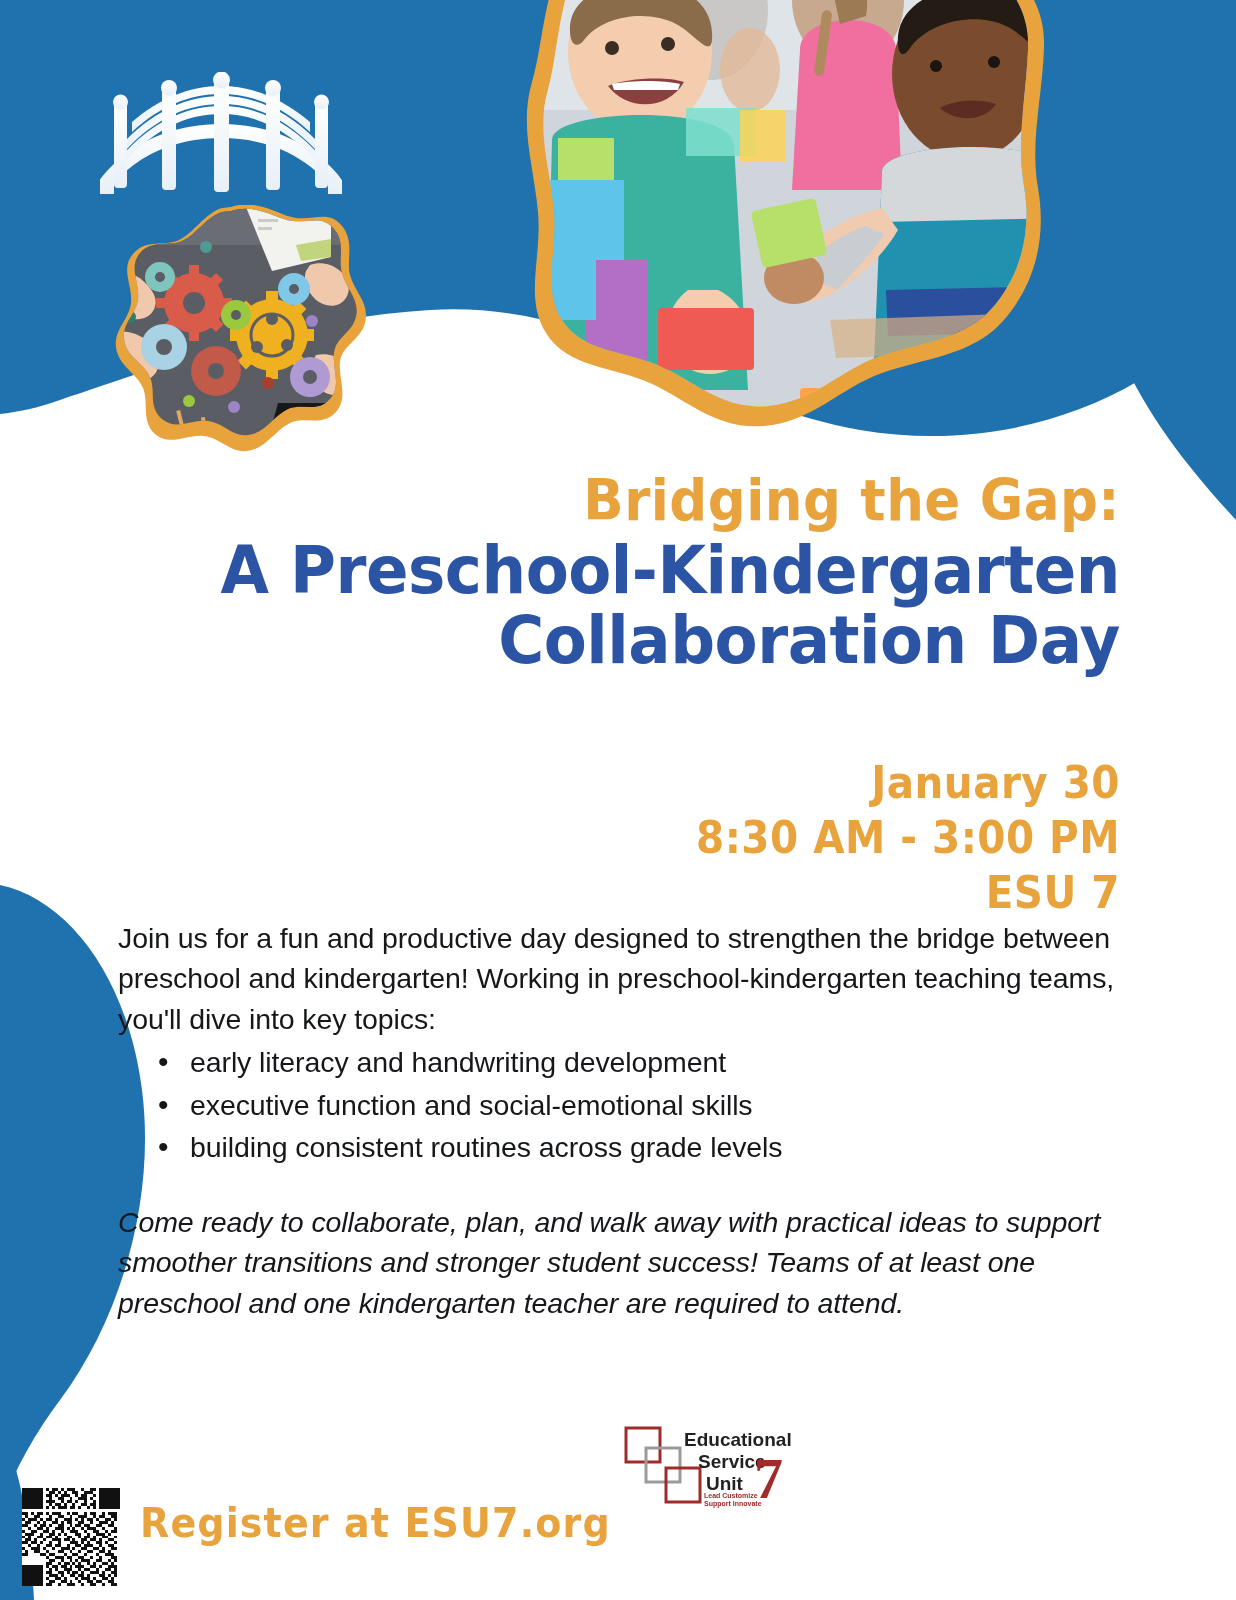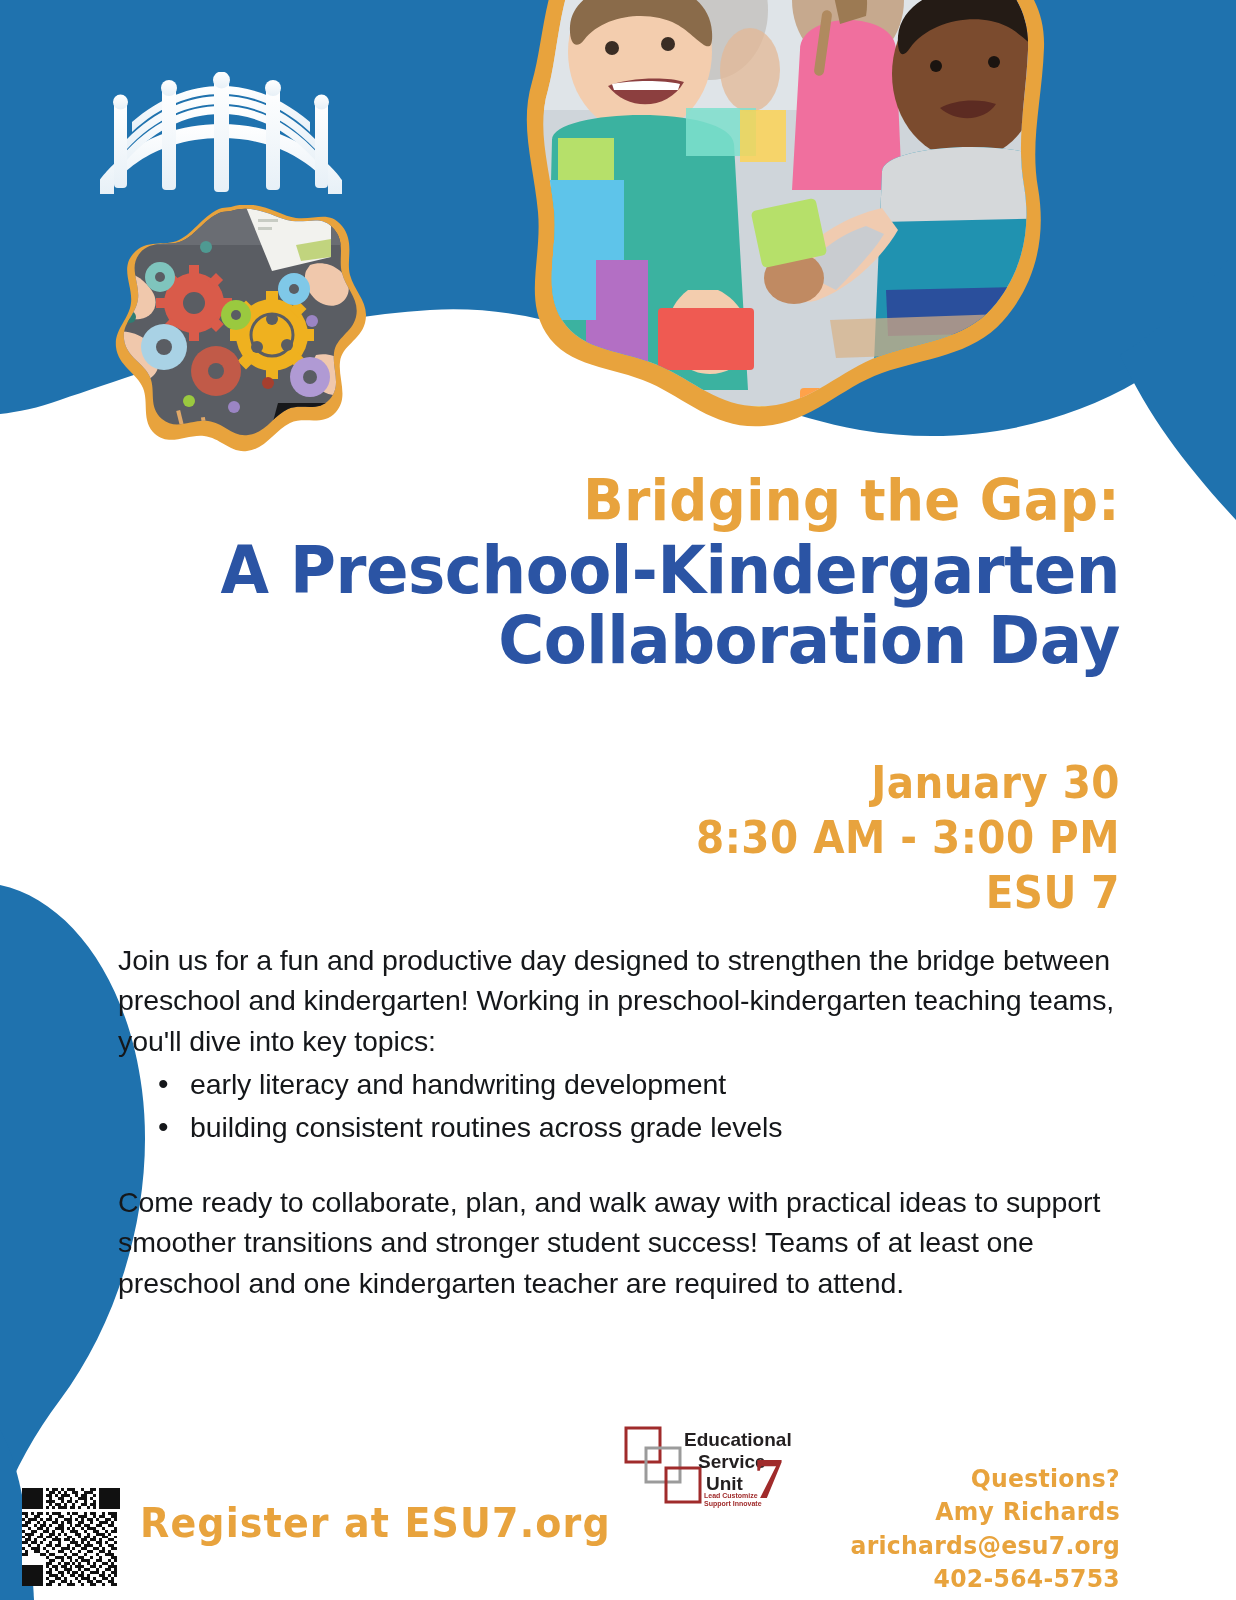--- a/index.html
+++ b/index.html
@@ -66,21 +66,21 @@
     font-family:"DejaVu Sans", sans-serif;
     font-weight:700;
     font-size:44px;
     line-height:1.25;
     letter-spacing:0.5px;
   }
   #date-block div { transform:scaleX(0.92); transform-origin:right center; }
 
   
   #body-copy {
-    left:118px; top:940px; width:1010px;
+    left:118px; top:918px; width:1010px;
     color:#15171a;
     font-family:"Liberation Sans", sans-serif;
     font-weight:300;
     font-size:28.5px;
     line-height:1.42;
     letter-spacing:-0.1px;
   }
   #intro-para { }
   #topic-list {
     list-style:none;
@@ -92,21 +92,21 @@
     line-height:1.48;
   }
   #topic-list li::before {
     content:"\2022";
     position:absolute;
     left:6px; top:-1px;
     font-size:30px;
     line-height:1.45;
     color:#15171a;
   }
-  #closing-para { margin-top:34px; }
+  #closing-para { margin-top:34px;font-style:italic; }
 
   
   #qr-code { left:22px; top:1488px; width:98px; height:98px; }
 
   #register-line {
     left:140px; top:1500px;
     font-family:"DejaVu Sans", sans-serif;
     font-weight:700;
     font-size:40px;
     color:#E8A33D;
@@ -366,20 +366,21 @@
   <div class="layer" id="date-block">
     <div>January 30</div>
     <div>8:30 AM - 3:00 PM</div>
     <div>ESU 7</div>
   </div>
 
   <div class="layer" id="body-copy">
     <p id="intro-para">Join us for a fun and productive day designed to strengthen the bridge between preschool and kindergarten! Working in preschool-kindergarten teaching teams, you'll dive into key topics:</p>
     <ul id="topic-list">
       <li>early literacy and handwriting development</li>
+      <li> executive function and social-emotional skills</li>
       <li>building consistent routines across grade levels</li>
     </ul>
     <p id="closing-para">Come ready to collaborate, plan, and walk away with practical ideas to support smoother transitions and stronger student success! Teams of at least one preschool and one kindergarten teacher are required to attend.</p>
   </div>
 
   <div class="layer" id="qr-code">
     <svg viewBox="0 0 33 33" width="98" height="98" shape-rendering="crispEdges" aria-hidden="true">
       <rect width="33" height="33" fill="#ffffff"></rect>
       <g fill="#111111">
         <path d="M0,0h7v7h-7z M1,1h5v5h-5z M2,2h3v3h-3z"></path>
@@ -666,20 +667,14 @@
       <rect x="44" y="46" width="34" height="34" fill="none" stroke="#A02B2B" stroke-width="3"></rect>
       <text x="62" y="24" font-family="Liberation Sans, sans-serif" font-size="19" font-weight="bold" fill="#231f20">Educational</text>
       <text x="76" y="46" font-family="Liberation Sans, sans-serif" font-size="19" font-weight="bold" fill="#231f20">Service</text>
       <text x="84" y="68" font-family="Liberation Sans, sans-serif" font-size="19" font-weight="bold" fill="#231f20">Unit</text>
       <text x="132" y="76" font-family="Liberation Serif, serif" font-size="58" font-weight="bold" fill="#A02B2B">7</text>
       <text x="82" y="76" font-family="Liberation Sans, sans-serif" font-size="7" font-weight="bold" fill="#A02B2B">Lead  Customize</text>
       <text x="82" y="84" font-family="Liberation Sans, sans-serif" font-size="7" font-weight="bold" fill="#A02B2B">Support  Innovate</text>
     </svg>
   </div>
 
-  <div class="layer" id="contact-block">
-    <div>Questions?</div>
-    <div>Amy Richards</div>
-    <div>arichards@esu7.org</div>
-    <div>402-564-5753</div>
-  </div>
 
 </div>
 
 </body></html>

